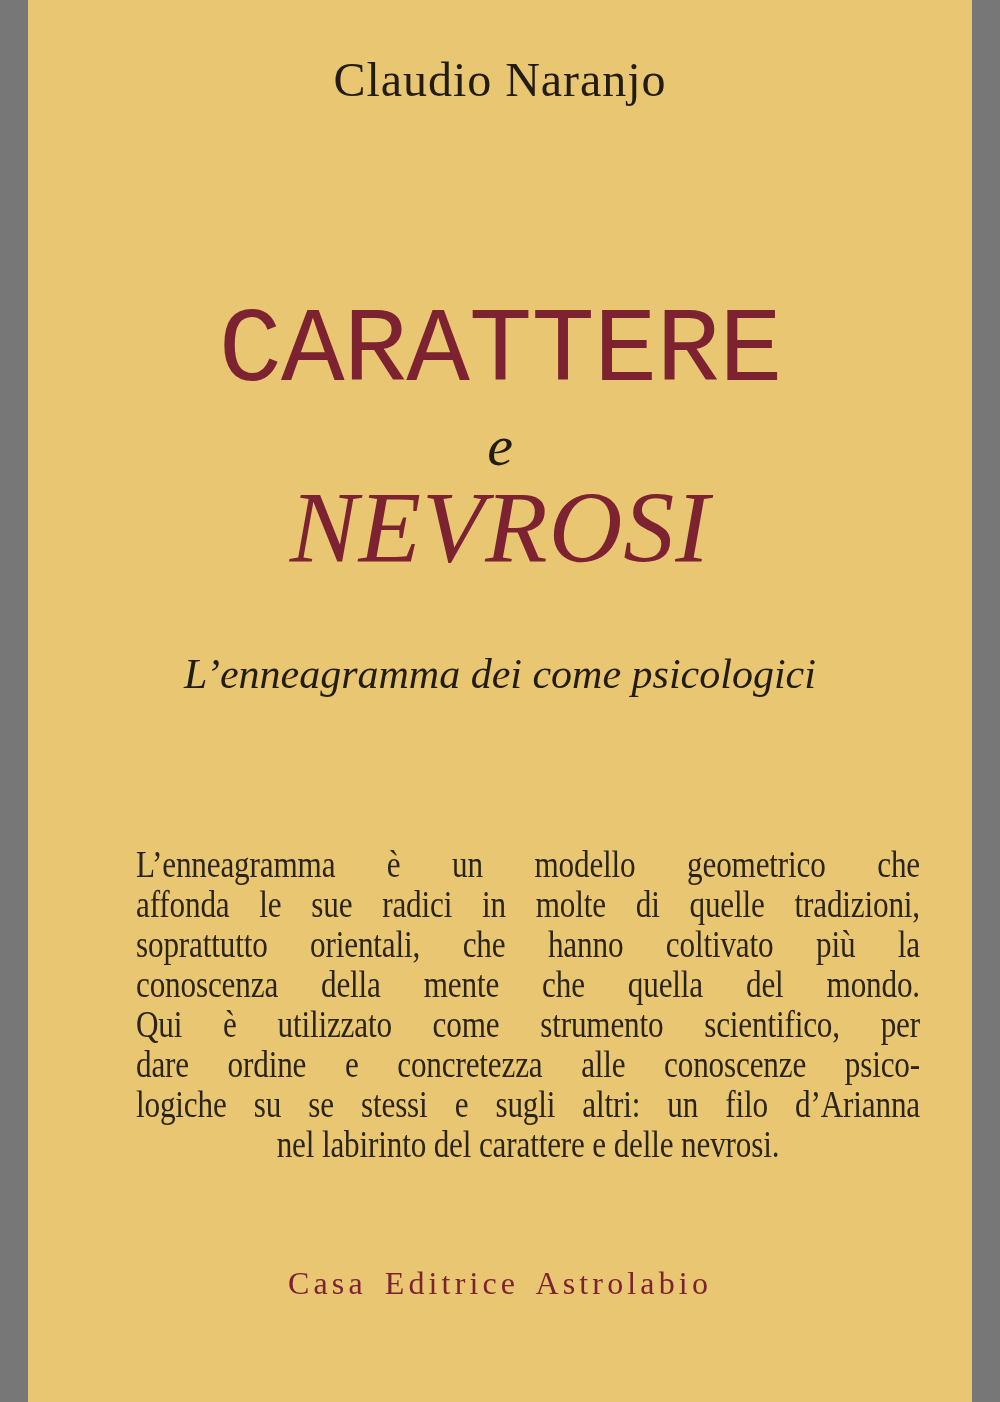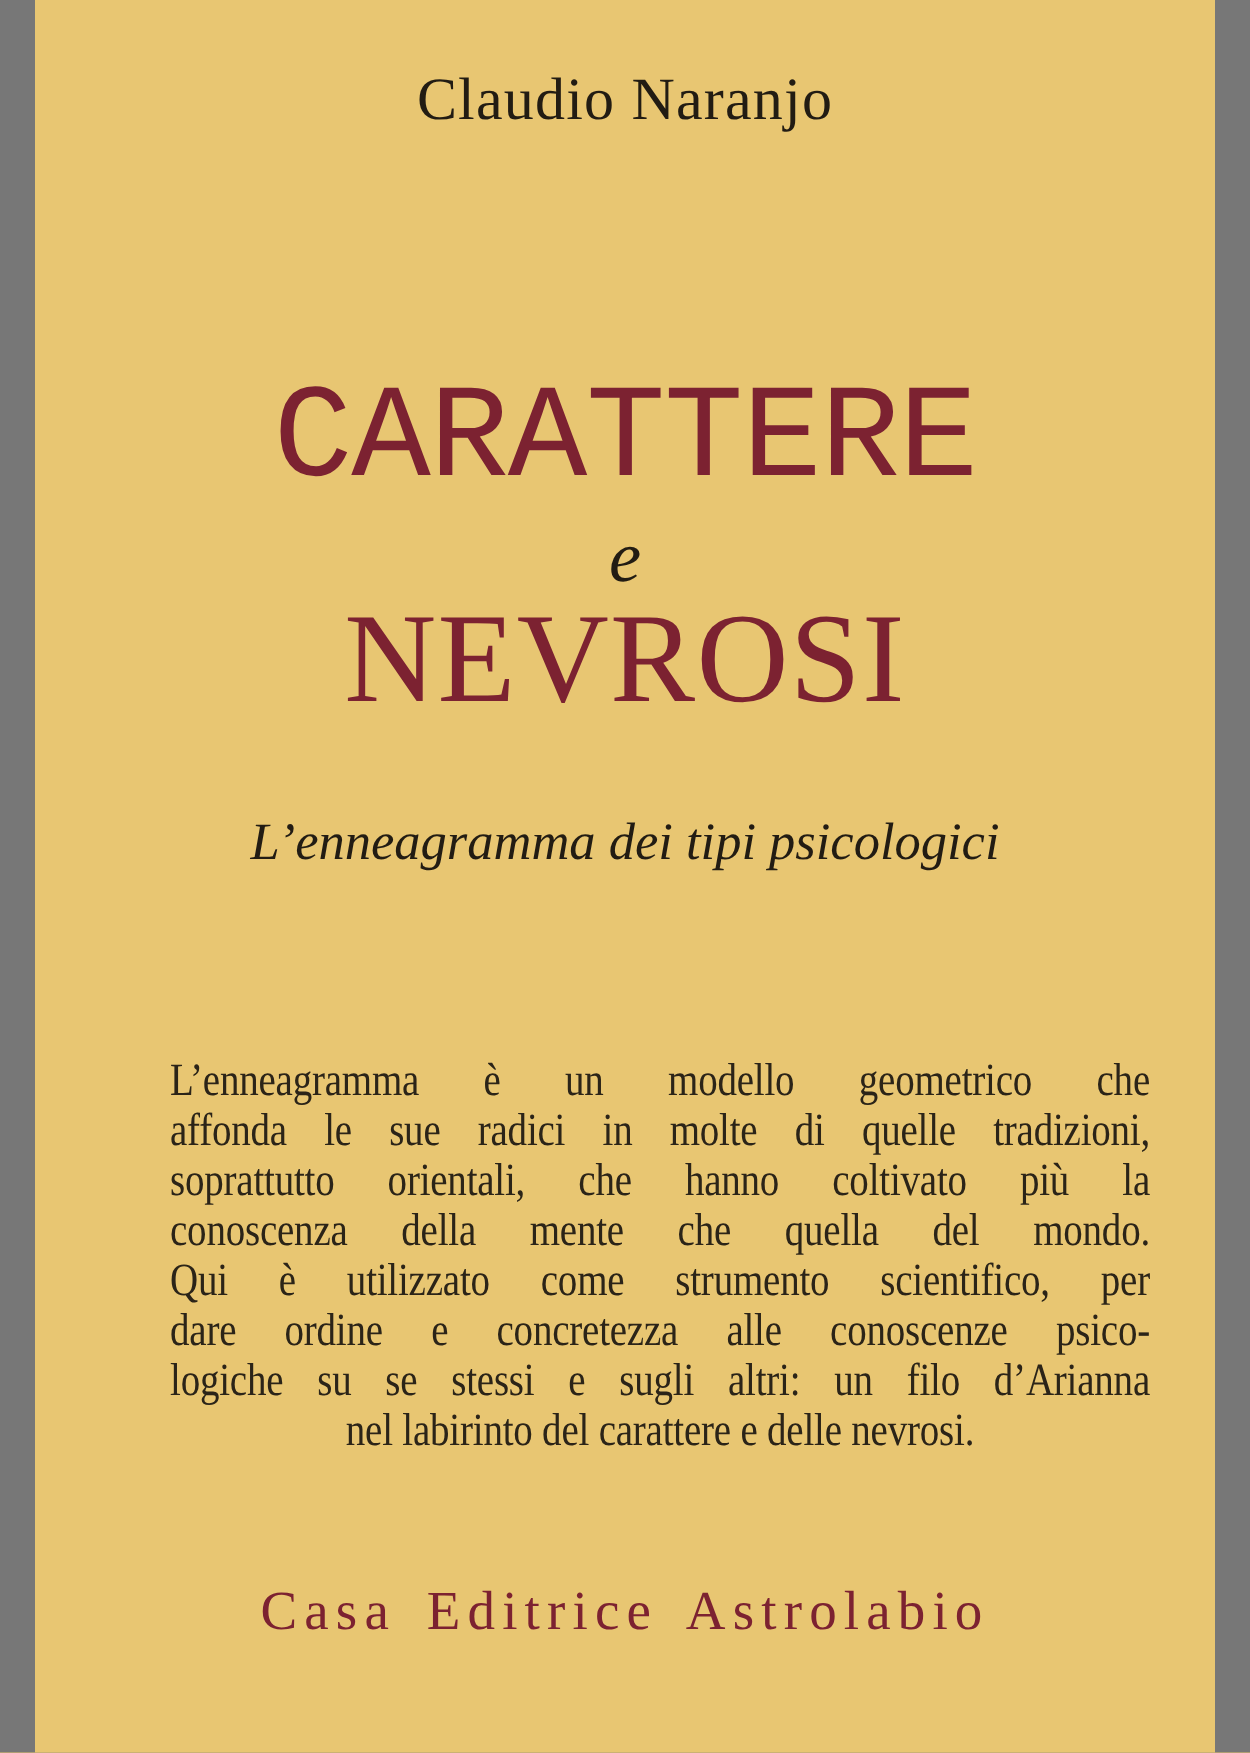--- a/index.html
+++ b/index.html
@@ -44,20 +44,21 @@
   }
   .title-conj{
     top:417px;
     font-size:58px;
     font-style:italic;
     color:var(--ink);
   }
   .title-ital{
     top:477px;
     font-size:102px;
+    font-style:italic;
     color:var(--maroon);
     letter-spacing:0.01em;
   }
   .subtitle{
     top:653px;
     font-size:42px;
     font-style:italic;
     color:var(--ink);
   }
   .blurb{
@@ -76,39 +77,39 @@
     text-align:justify;
     text-align-last:justify;
     text-justify:inter-word;
   }
   .blurb-line:last-child{
     text-align:center;
     text-align-last:center;
   }
   .publisher{
     top:1267px;
-    font-size:44px;
+    font-size:32px;
     color:var(--maroon);
     letter-spacing:0.13em;
     word-spacing:0.18em;
   }
 </style>
 </head>
 <body>
 
 <div class="cover">
   <div class="center-line author">Claudio Naranjo</div>
 
   <div class="center-line title-main">CARATTERE</div>
 
   <div class="center-line title-conj">e</div>
 
   <div class="center-line title-ital">NEVROSI</div>
 
-  <div class="center-line subtitle">L’enneagramma dei tipi psicologici</div>
+  <div class="center-line subtitle">L’enneagramma dei come psicologici</div>
 
   <div class="blurb">
       <div class="blurb-line">L’enneagramma è un modello geometrico che</div>
       <div class="blurb-line">affonda le sue radici in molte di quelle tradizioni,</div>
       <div class="blurb-line">soprattutto orientali, che hanno coltivato più la</div>
       <div class="blurb-line">conoscenza della mente che quella del mondo.</div>
       <div class="blurb-line">Qui è utilizzato come strumento scientifico, per</div>
       <div class="blurb-line">dare ordine e concretezza alle conoscenze psico-</div>
       <div class="blurb-line">logiche su se stessi e sugli altri: un filo d’Arianna</div>
       <div class="blurb-line">nel labirinto del carattere e delle nevrosi.</div>

